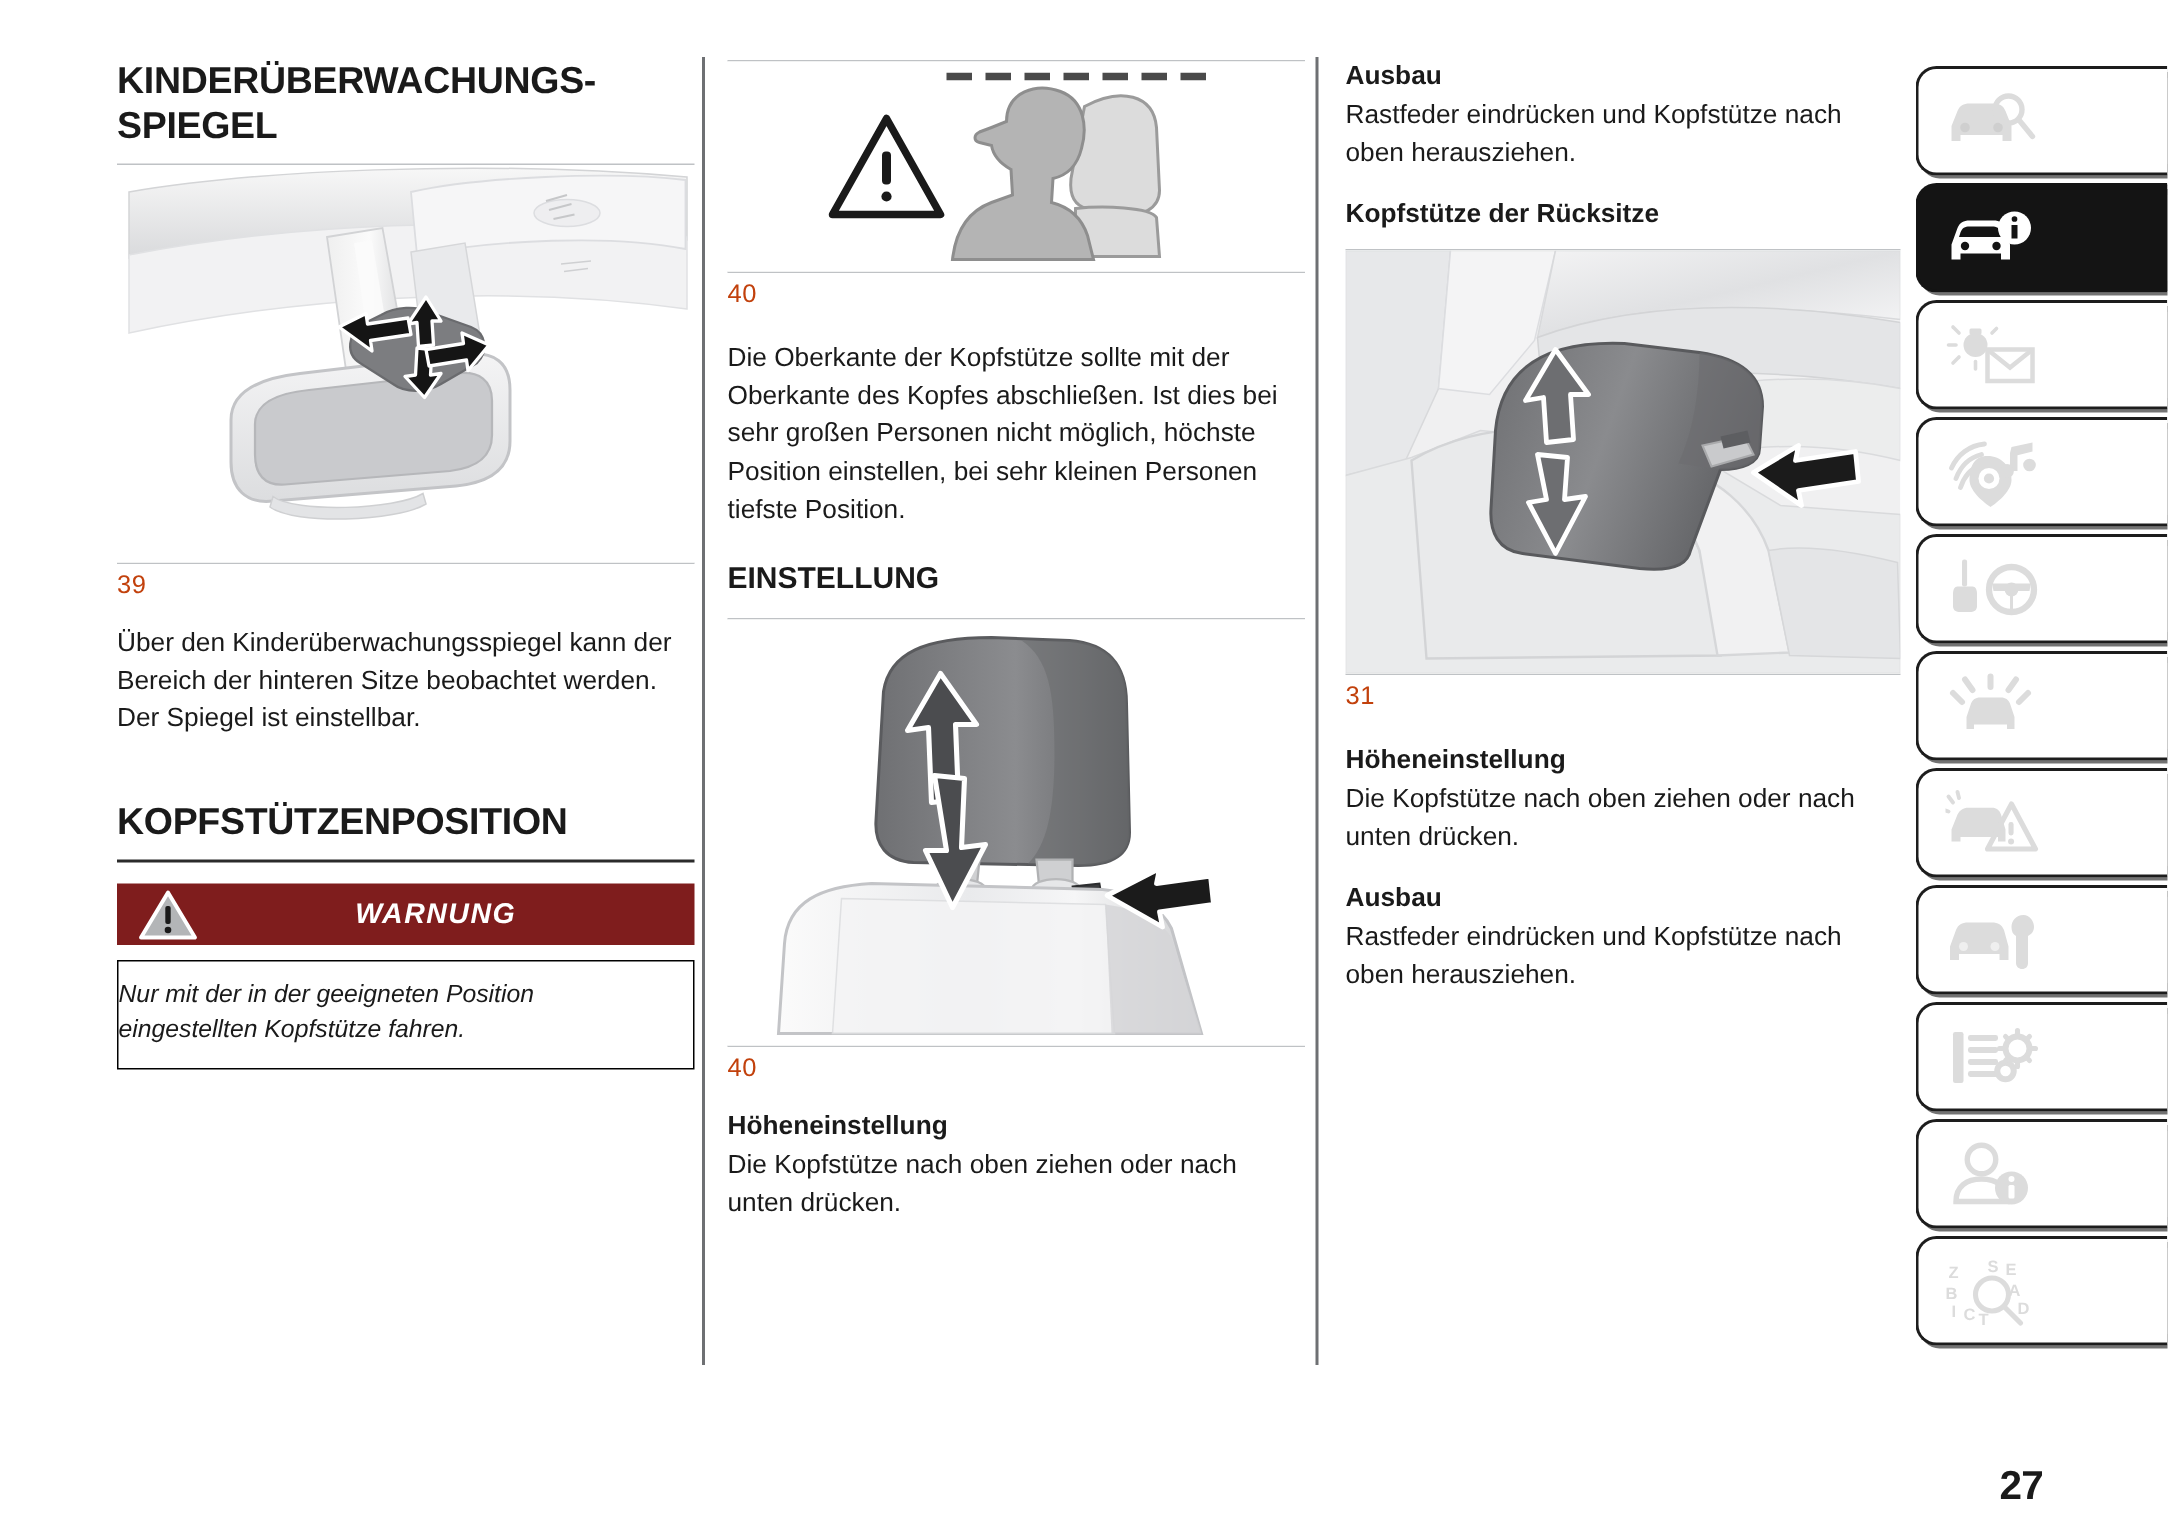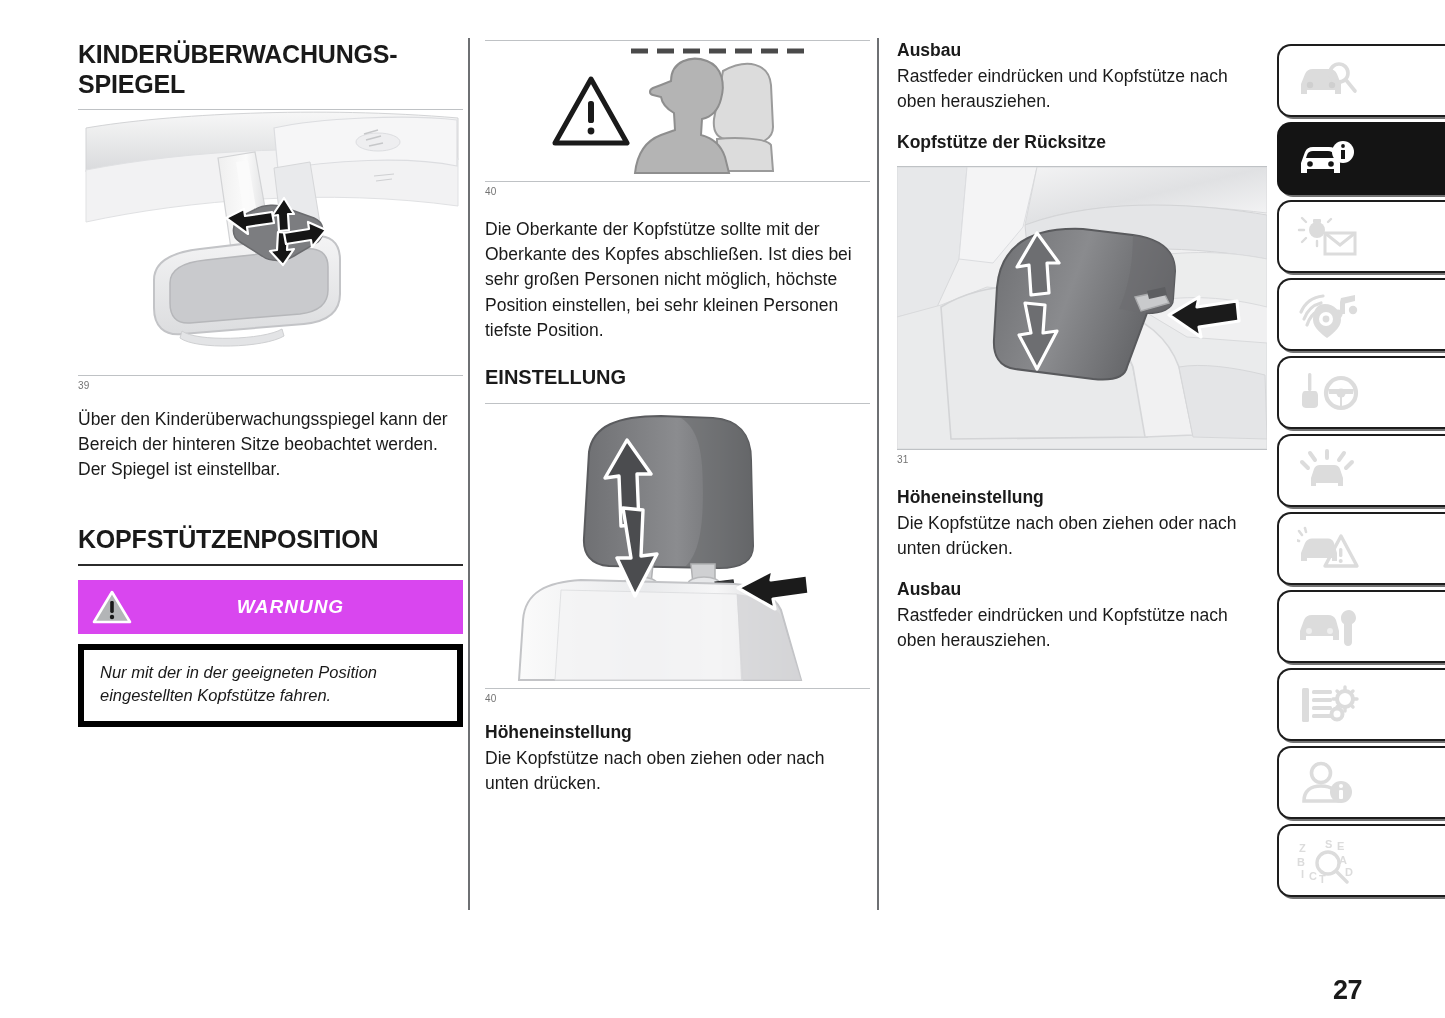--- a/index.html
+++ b/index.html
@@ -33,38 +33,38 @@
     font-size:20px;font-weight:bold;letter-spacing:0px;
     line-height:1.2;margin:0 0 6px 0;text-transform:uppercase;
   }
   h3.subsub{
     font-size:17.5px;font-weight:bold;line-height:1.25;margin:0 0 2px 0;
   }
   p.body{
     font-size:17.5px;line-height:1.44;margin:0 0 14px 0;
   }
   .rule-dark{height:2px;background:#2b2b2b;width:100%;margin:4px 0 10px 0;}
-  .figlabel{font-size:10px;color:#737373;margin:4px 0 16px 0;letter-spacing:0.3px;}
+  .figlabel{font-size:17px;color:#c2410c;margin:4px 0 16px 0;letter-spacing:0.3px;}
 
   
   .figwrap{position:relative;width:100%;}
   .figline{height:1px;background:#bfc2c5;width:100%;}
   .fig{position:relative;width:100%;background:#fff;overflow:hidden;}
 
   
   .warnbar{
-    background:#d946ef;height:54px;display:flex;align-items:center;
+    background:#7f1d1d;height:41px;display:flex;align-items:center;
     padding:0 14px;box-sizing:border-box;
   }
   .warnbar .wtitle{
     flex:1;text-align:center;font-size:19px;font-style:italic;font-weight:bold;
     color:#ffffff;letter-spacing:1px;
   }
   .warnbody{
-    border:6px solid #000000;box-sizing:border-box;padding:11px 12px 13px 16px;
+    border:1px solid #000000;box-sizing:border-box;padding:11px 12px 13px 0;
     margin-top:10px;
   }
   .warnbody p{margin:0;font-size:16.5px;font-style:italic;line-height:1.42;}
 
   
   .rail{position:absolute;right:0;top:44px;width:168px;}
   .tab{
     position:relative;height:73px;margin-bottom:5px;
     border:2px solid #1d1d1d;border-right:none;
     border-radius:14px 0 0 14px;

